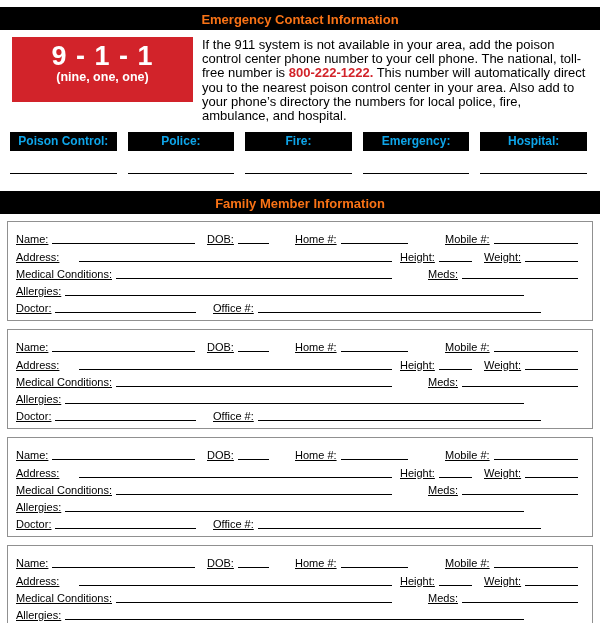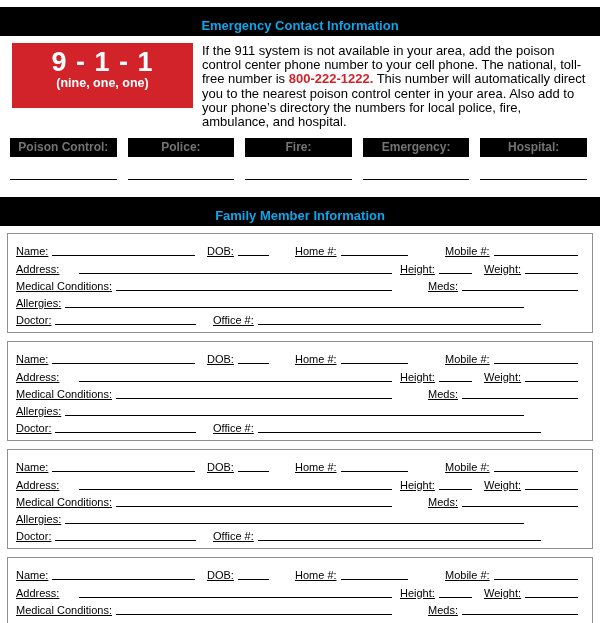--- a/index.html
+++ b/index.html
@@ -6,25 +6,25 @@
   html, body {
     margin: 0; padding: 0;
     width: 600px; height: 623px;
     background: #ffffff;
     font-family: "Liberation Sans", sans-serif;
     overflow: hidden;
     color: #000;
   }
   .bar {
     background: var(--bar-black, #000);
-    color: #0ea5e9;
+    color: #f97316;
     font-weight: bold;
     font-size: 13px;
     text-align: center;
-    padding: 13px 0 4px 0;
+    padding: 7px 0 4px 0;
     line-height: 12px;
   }
   #top-bar { margin-top: 7px; }
 
   
   .intro {
     display: flex;
     align-items: flex-start;
     margin: 7px 10px 0 12px;
     gap: 9px;
@@ -52,21 +52,21 @@
   
   .contacts {
     display: grid;
     grid-template-columns: repeat(5, 1fr);
     column-gap: 11px;
     margin: 9px 13px 0 10px;
   }
   .contact-col { display: flex; flex-direction: column; }
   .contact-box {
     background: var(--bar-black, #000);
-    color: #737373;
+    color: #0ea5e9;
     font-weight: bold;
     font-size: 12px;
     line-height: 12px;
     text-align: center;
     padding: 3px 0 4px 0;
   }
   .contact-line {
     border-bottom: 1.5px solid #000;
     margin-top: 22px;
     height: 1px;

